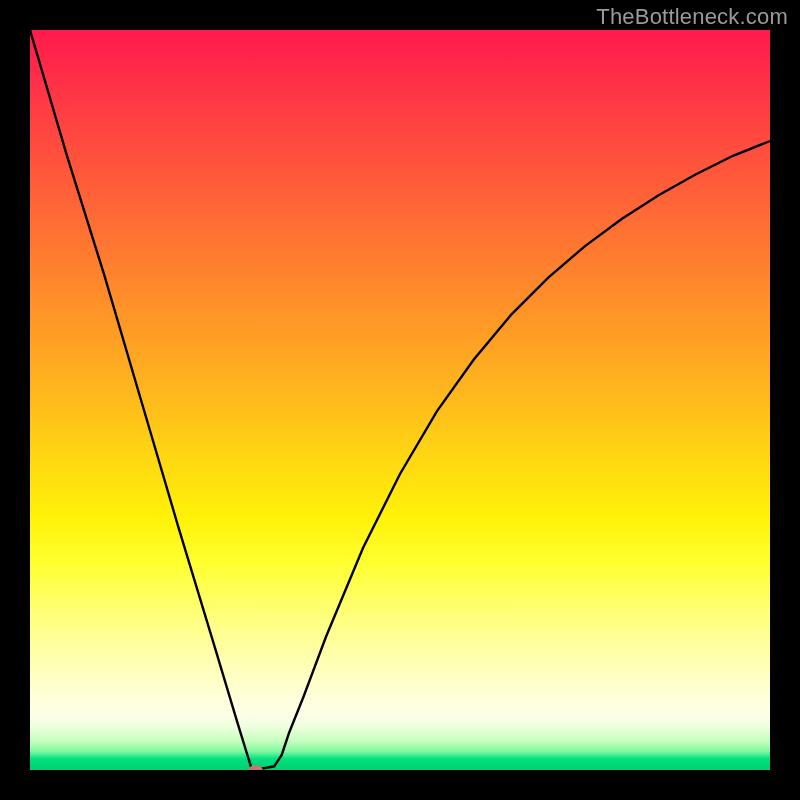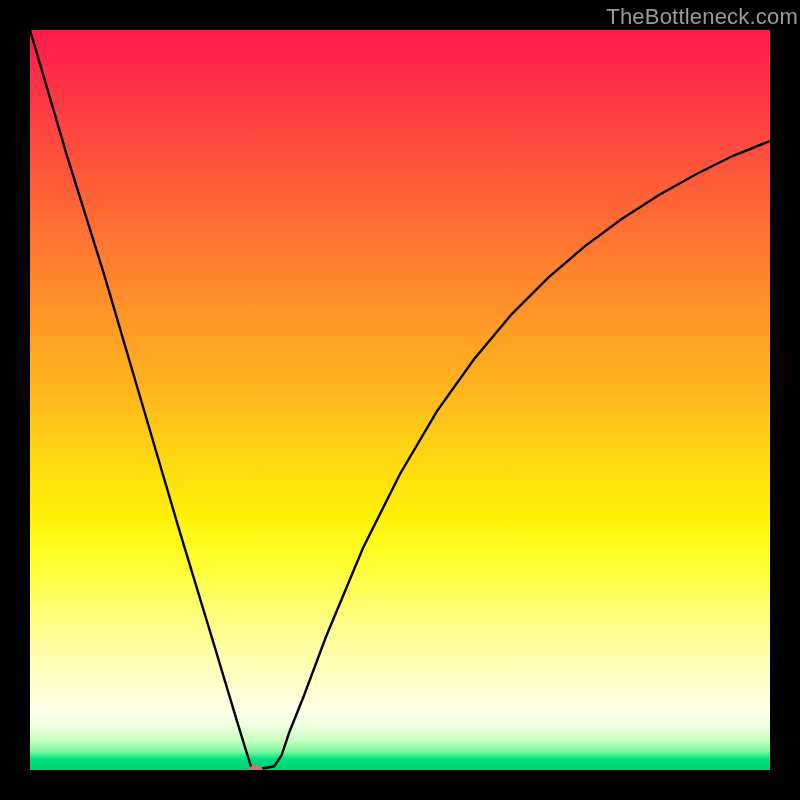--- a/index.html
+++ b/index.html
@@ -50,21 +50,21 @@
   svg.curve {
     position: absolute;
     top: 0;
     left: 0;
     width: 740px;
     height: 740px;
   }
   .watermark {
     position: absolute;
     top: 4px;
-    right: 2px;
+    right: 12px;
     color: #9a9a9a;
     font-size: 22px;
     font-weight: 500;
     letter-spacing: 0.2px;
   }
 </style>
 </head>
 <body>
 
 <div class="frame">

